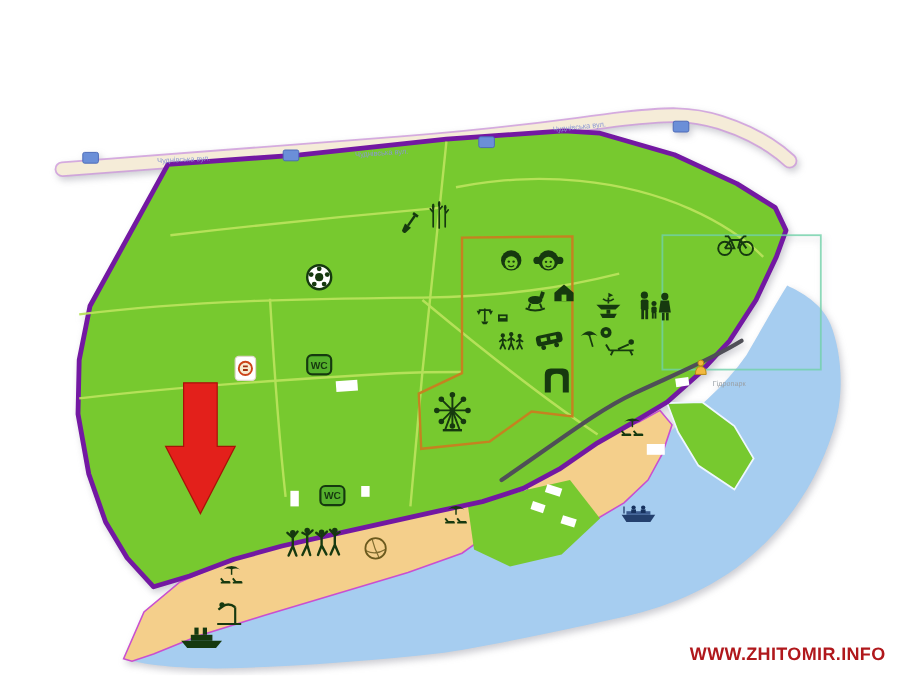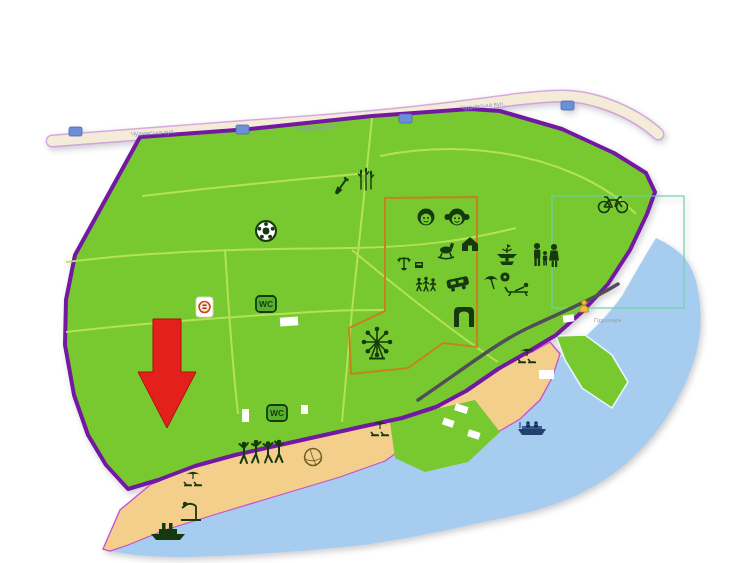--- a/index.html
+++ b/index.html
@@ -304,13 +304,14 @@
       <rect x="399" y="114" width="13" height="9" rx="1.5" fill="#6b8fd8" stroke="#4a6ab8" stroke-width="0.8"></rect>
       <rect x="561" y="101" width="13" height="9" rx="1.5" fill="#6b8fd8" stroke="#4a6ab8" stroke-width="0.8"></rect>
     </g>
     <text x="131" y="136" class="street-label" transform="rotate(-3 131 136)">Чуднівська вул.</text>
     <text x="296" y="131" class="street-label" transform="rotate(-4 296 131)">Чуднівська вул.</text>
     <text x="461" y="110" class="street-label" transform="rotate(-6 461 110)">Чуднівська вул.</text>
 
   </g>
 </svg>
 
+<div class="watermark">WWW.ZHITOMIR.INFO</div>
 </div>
 
 </body></html>

